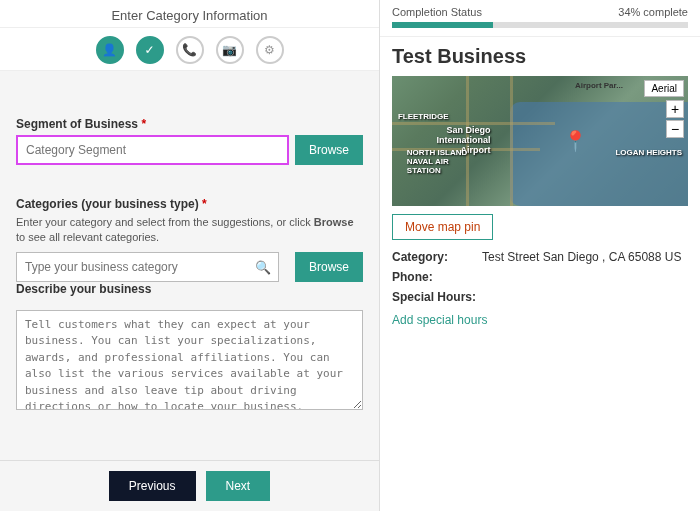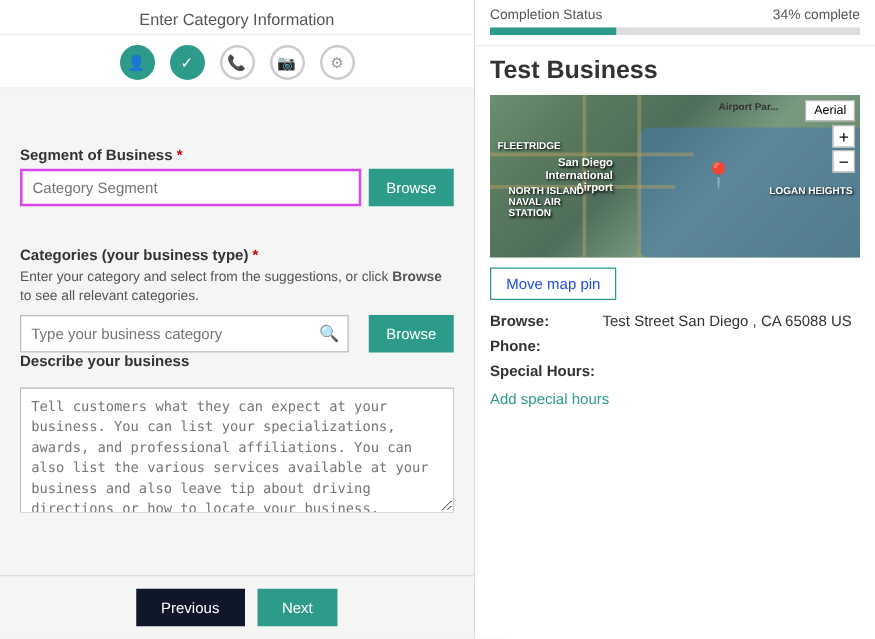--- a/index.html
+++ b/index.html
@@ -351,21 +351,21 @@
     .map-label-dark {
       position: absolute;
       font-size: 9px;
       color: #222;
       font-weight: bold;
       z-index: 3;
     }
 
     .move-pin-btn {
       border: 1px solid #2d9b8a;
-      color: #1d4ed8;
+      color: #c2410c;
       background: #fff;
       padding: 5px 12px;
       font-size: 12px;
       cursor: pointer;
       margin-bottom: 10px;
     }
 
     .info-row {
       display: flex;
       margin-bottom: 6px;
@@ -487,21 +487,21 @@
       <div class="map-pin" style="left:62%;top:58%;">📍</div>
 
       <button class="map-aerial-btn">Aerial</button>
       <div class="map-zoom-in">+</div>
       <div class="map-zoom-out">−</div>
     </div>
 
     <button class="move-pin-btn">Move map pin</button>
 
     <div class="info-row">
-      <span class="info-key">Browse:</span>
+      <span class="info-key">Category:</span>
       <span class="info-val">Test Street San Diego , CA 65088 US</span>
     </div>
 
     <div class="info-row">
       <span class="info-key">Phone:</span>
       <span class="info-val"></span>
     </div>
 
     <div class="info-row">
       <span class="info-key">Special Hours:</span>

